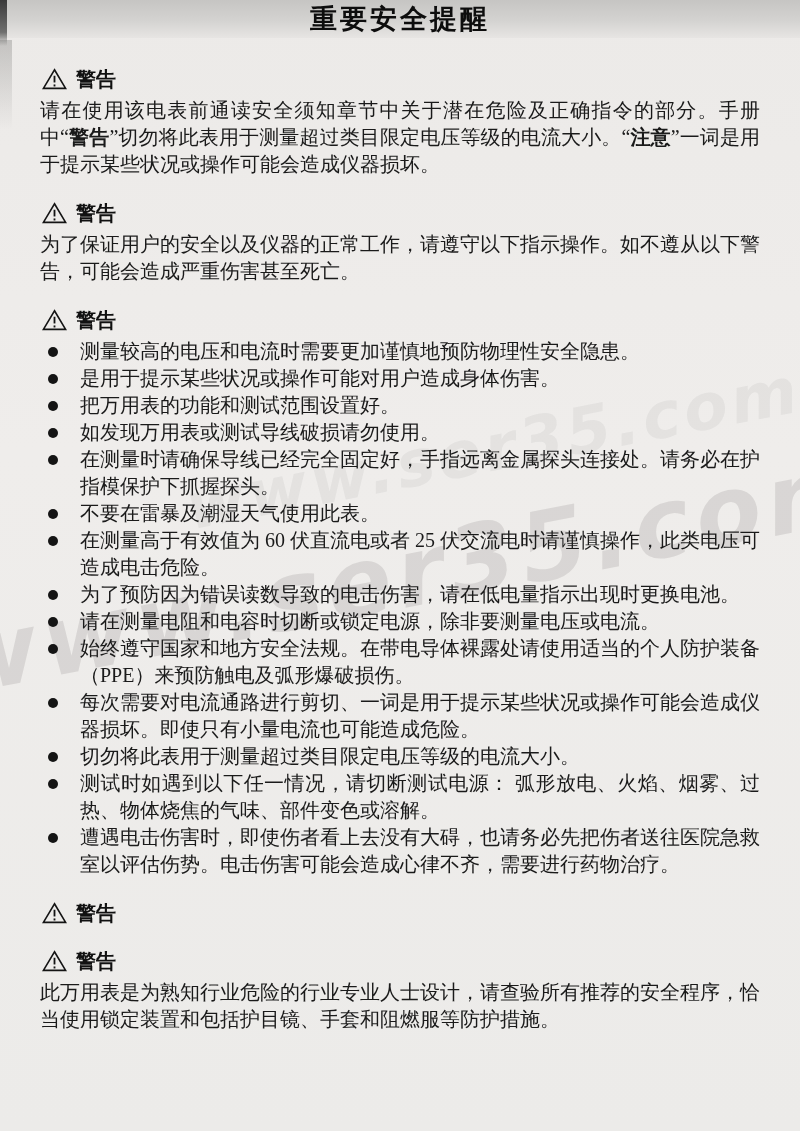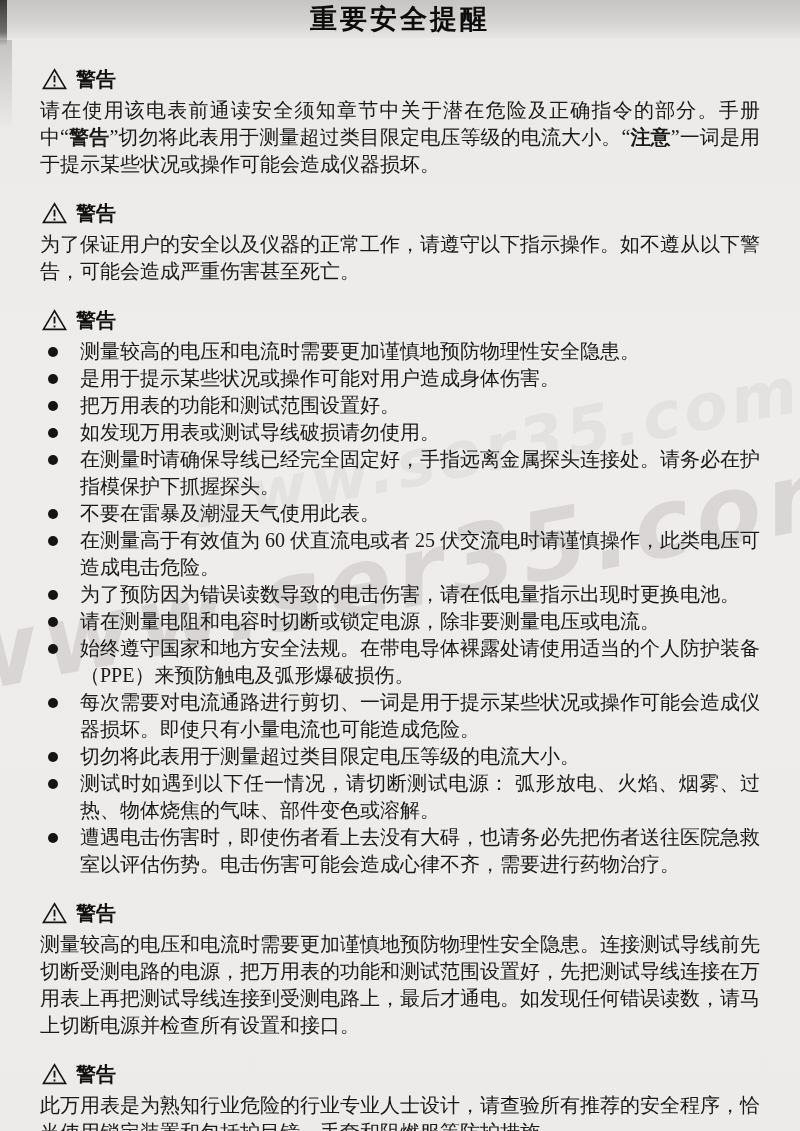--- a/index.html
+++ b/index.html
@@ -181,21 +181,20 @@
     </section>
     <section class="warning-section">
       <div class="warn-head">
         <svg class="warn-tri" viewBox="0 0 26 23">
           <path d="M13 1.8 L24.6 21.3 L1.4 21.3 Z" fill="none" stroke="#141414" stroke-width="1.7"></path>
           <rect x="12.05" y="8.1" width="1.9" height="7" fill="#141414"></rect>
           <rect x="12.05" y="17.2" width="1.9" height="2.1" fill="#141414"></rect>
         </svg>
         <span class="warn-label">警告</span>
       </div>
-      <p class="doc-par"><span>测量较高的电压和电流时需要更加谨慎地预防物理性安全隐患。连接测试导线前先切断受测电路的电源，把万用表的功能和测试范围设置好，先把测试导线连接在万用表上再把测试导线连接到受测电路上，最后才通电。如发现任何错误读数，请马上切断电源并检查所有设置和接口。</span></p>
     </section>
     <section class="warning-section">
       <div class="warn-head">
         <svg class="warn-tri" viewBox="0 0 26 23">
           <path d="M13 1.8 L24.6 21.3 L1.4 21.3 Z" fill="none" stroke="#141414" stroke-width="1.7"></path>
           <rect x="12.05" y="8.1" width="1.9" height="7" fill="#141414"></rect>
           <rect x="12.05" y="17.2" width="1.9" height="2.1" fill="#141414"></rect>
         </svg>
         <span class="warn-label">警告</span>
       </div>

